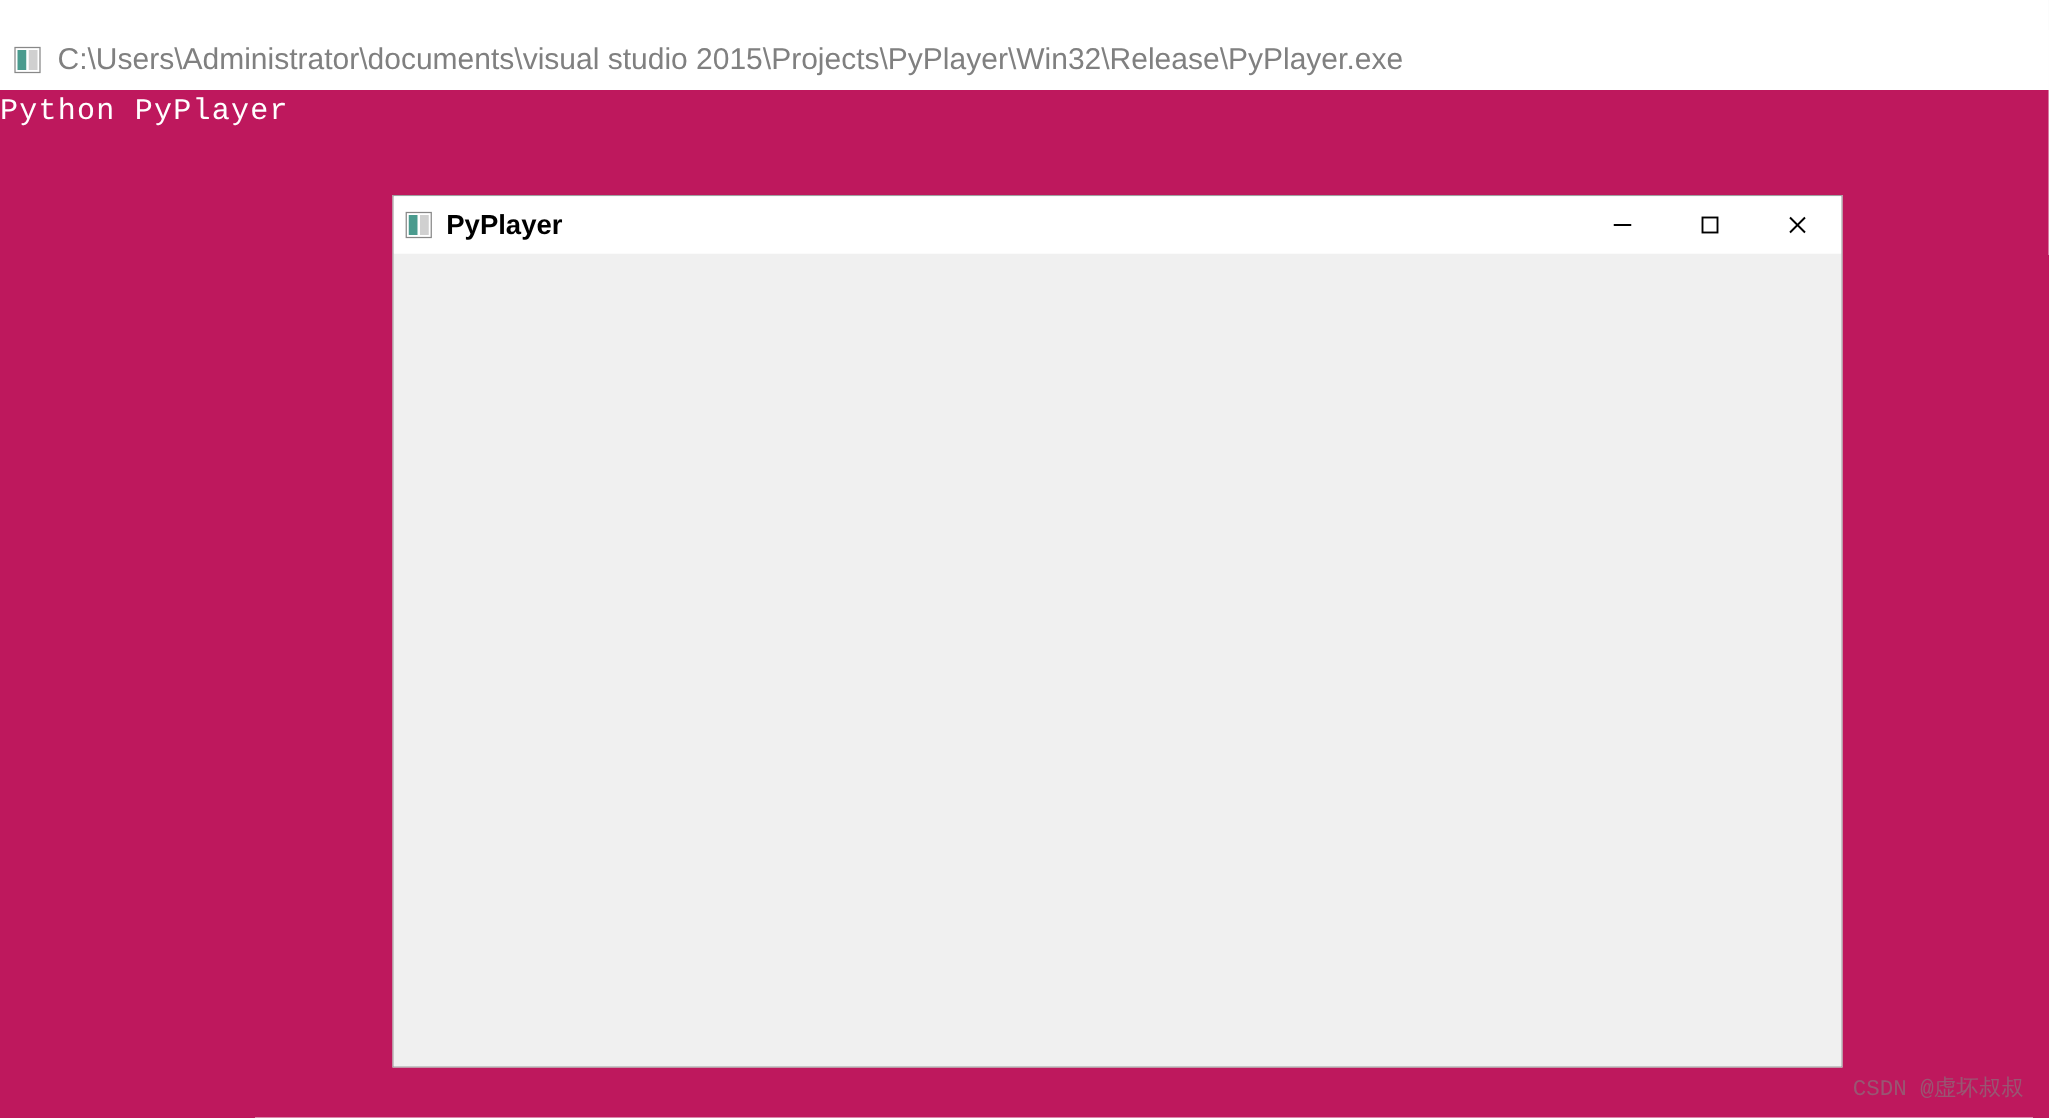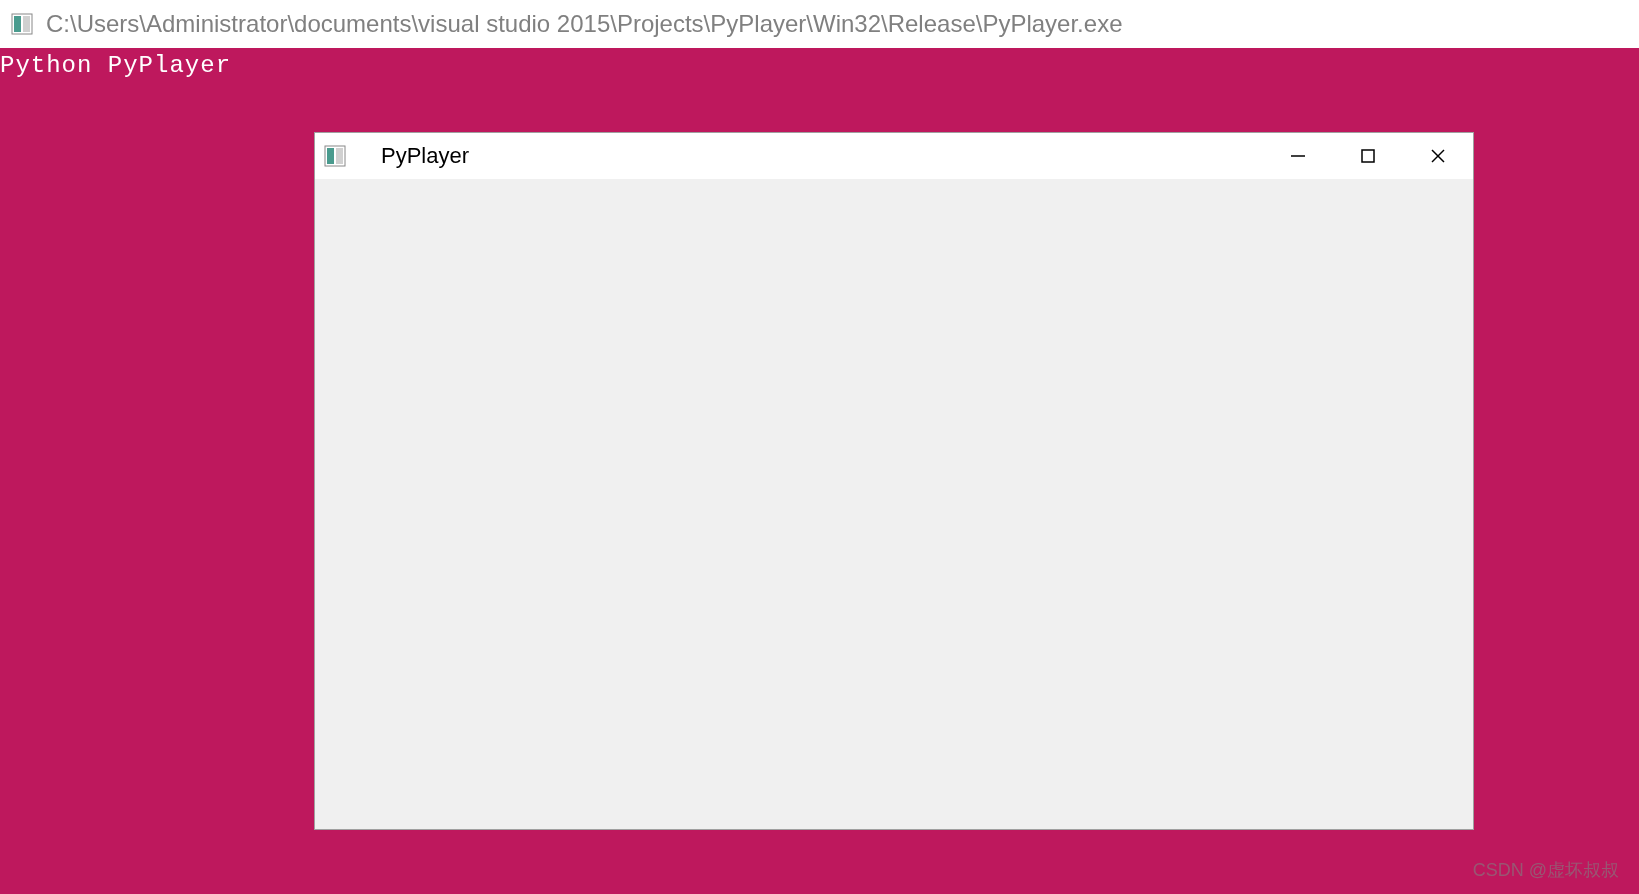--- a/index.html
+++ b/index.html
@@ -14,20 +14,21 @@
       font-family: "Segoe UI", Tahoma, sans-serif;
       overflow: hidden;
       position: relative;
     }
     .console-titlebar {
       background: #ffffff;
       height: 48px;
       display: flex;
       align-items: center;
       padding-left: 10px;
+      margin-top: 24px;
     }
     .console-icon {
       width: 24px;
       height: 24px;
       margin-right: 12px;
       display: flex;
       align-items: center;
       justify-content: center;
     }
     .console-title {
@@ -72,23 +73,22 @@
       width: 24px;
       height: 24px;
       margin-right: 10px;
       display: flex;
       align-items: center;
       justify-content: center;
     }
     .app-title {
       color: #000000;
       font-size: 22px;
-      font-weight: 400;
+      font-weight: 700;
       flex: 1;
-      margin-left: 24px;
     }
     .window-controls {
       display: flex;
       height: 100%;
     }
     .window-control {
       width: 70px;
       height: 100%;
       display: flex;
       align-items: center;
@@ -98,21 +98,21 @@
     .app-content {
       flex: 1;
       background: #f0f0f0;
     }
     .watermark {
       position: absolute;
       bottom: 12px;
       right: 20px;
       color: rgba(128, 128, 128, 0.6);
       font-size: 18px;
-      font-family: Liberation Sans, sans-serif;
+      font-family: Liberation Mono, monospace;
     }
   </style>
 </head>
 <body>
 
 <div class="console-titlebar">
   <span class="console-icon">
     <svg width="24" height="24" viewBox="0 0 24 24">
       <rect x="2" y="2" width="20" height="20" fill="none" stroke="#888" stroke-width="1"></rect>
       <rect x="4" y="4" width="7" height="16" fill="#4a9b8e"></rect>

